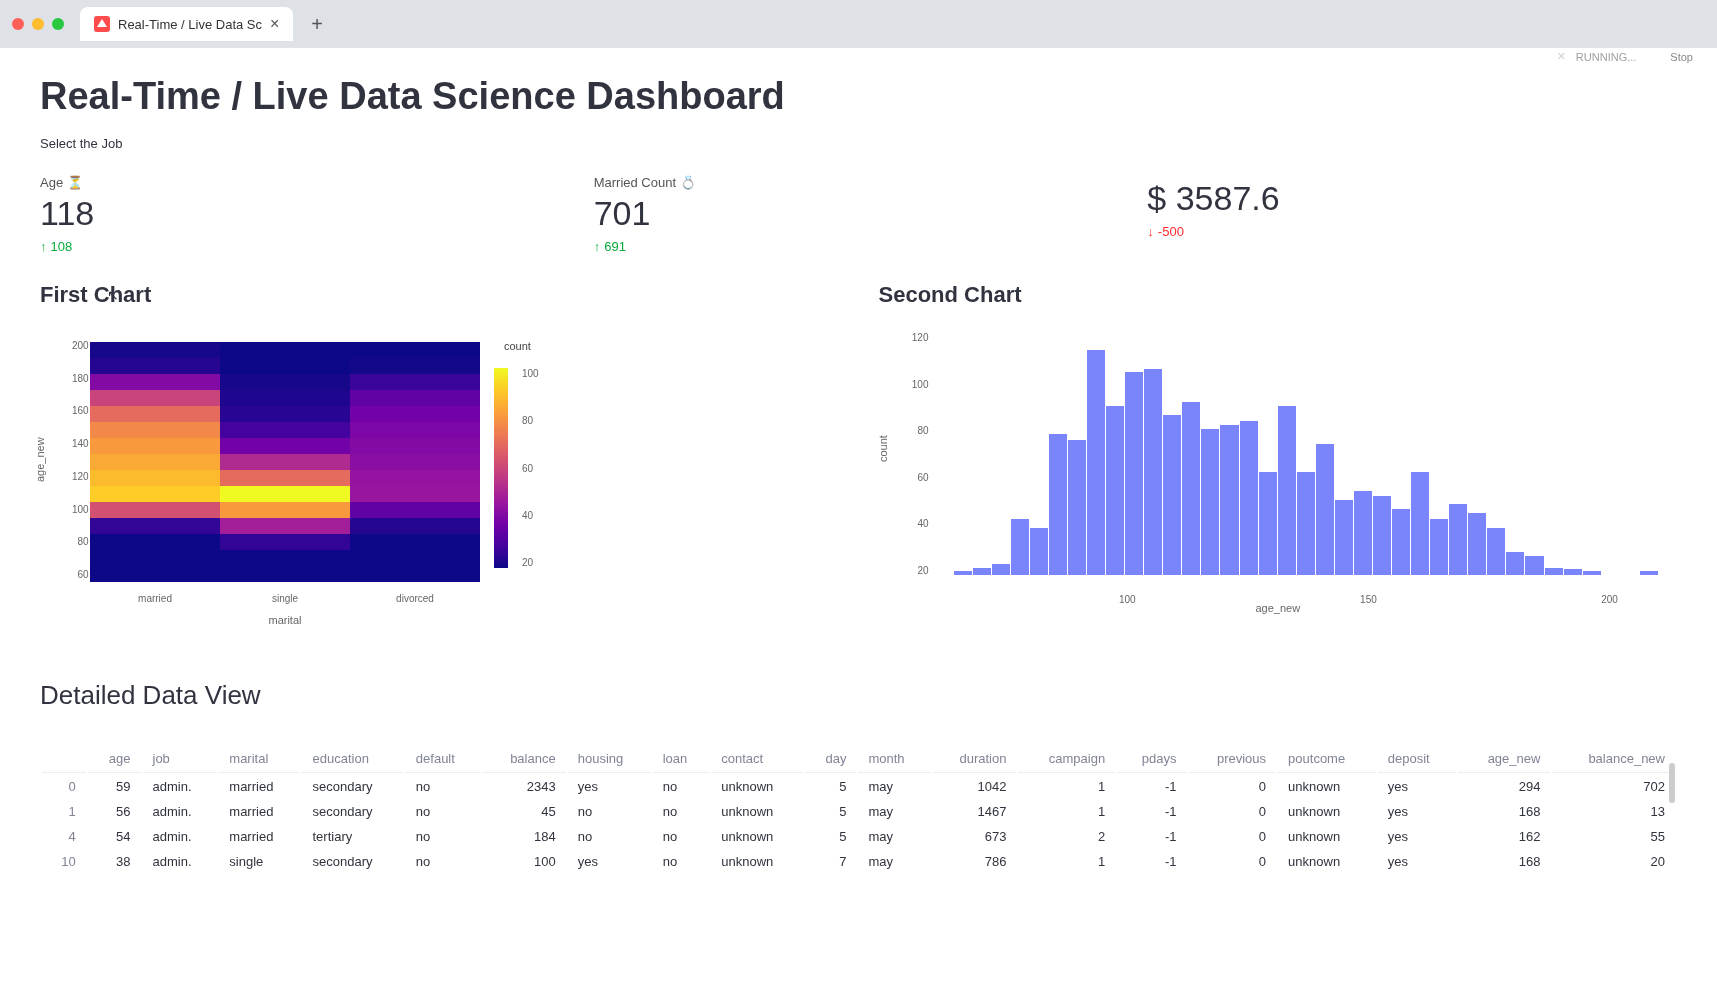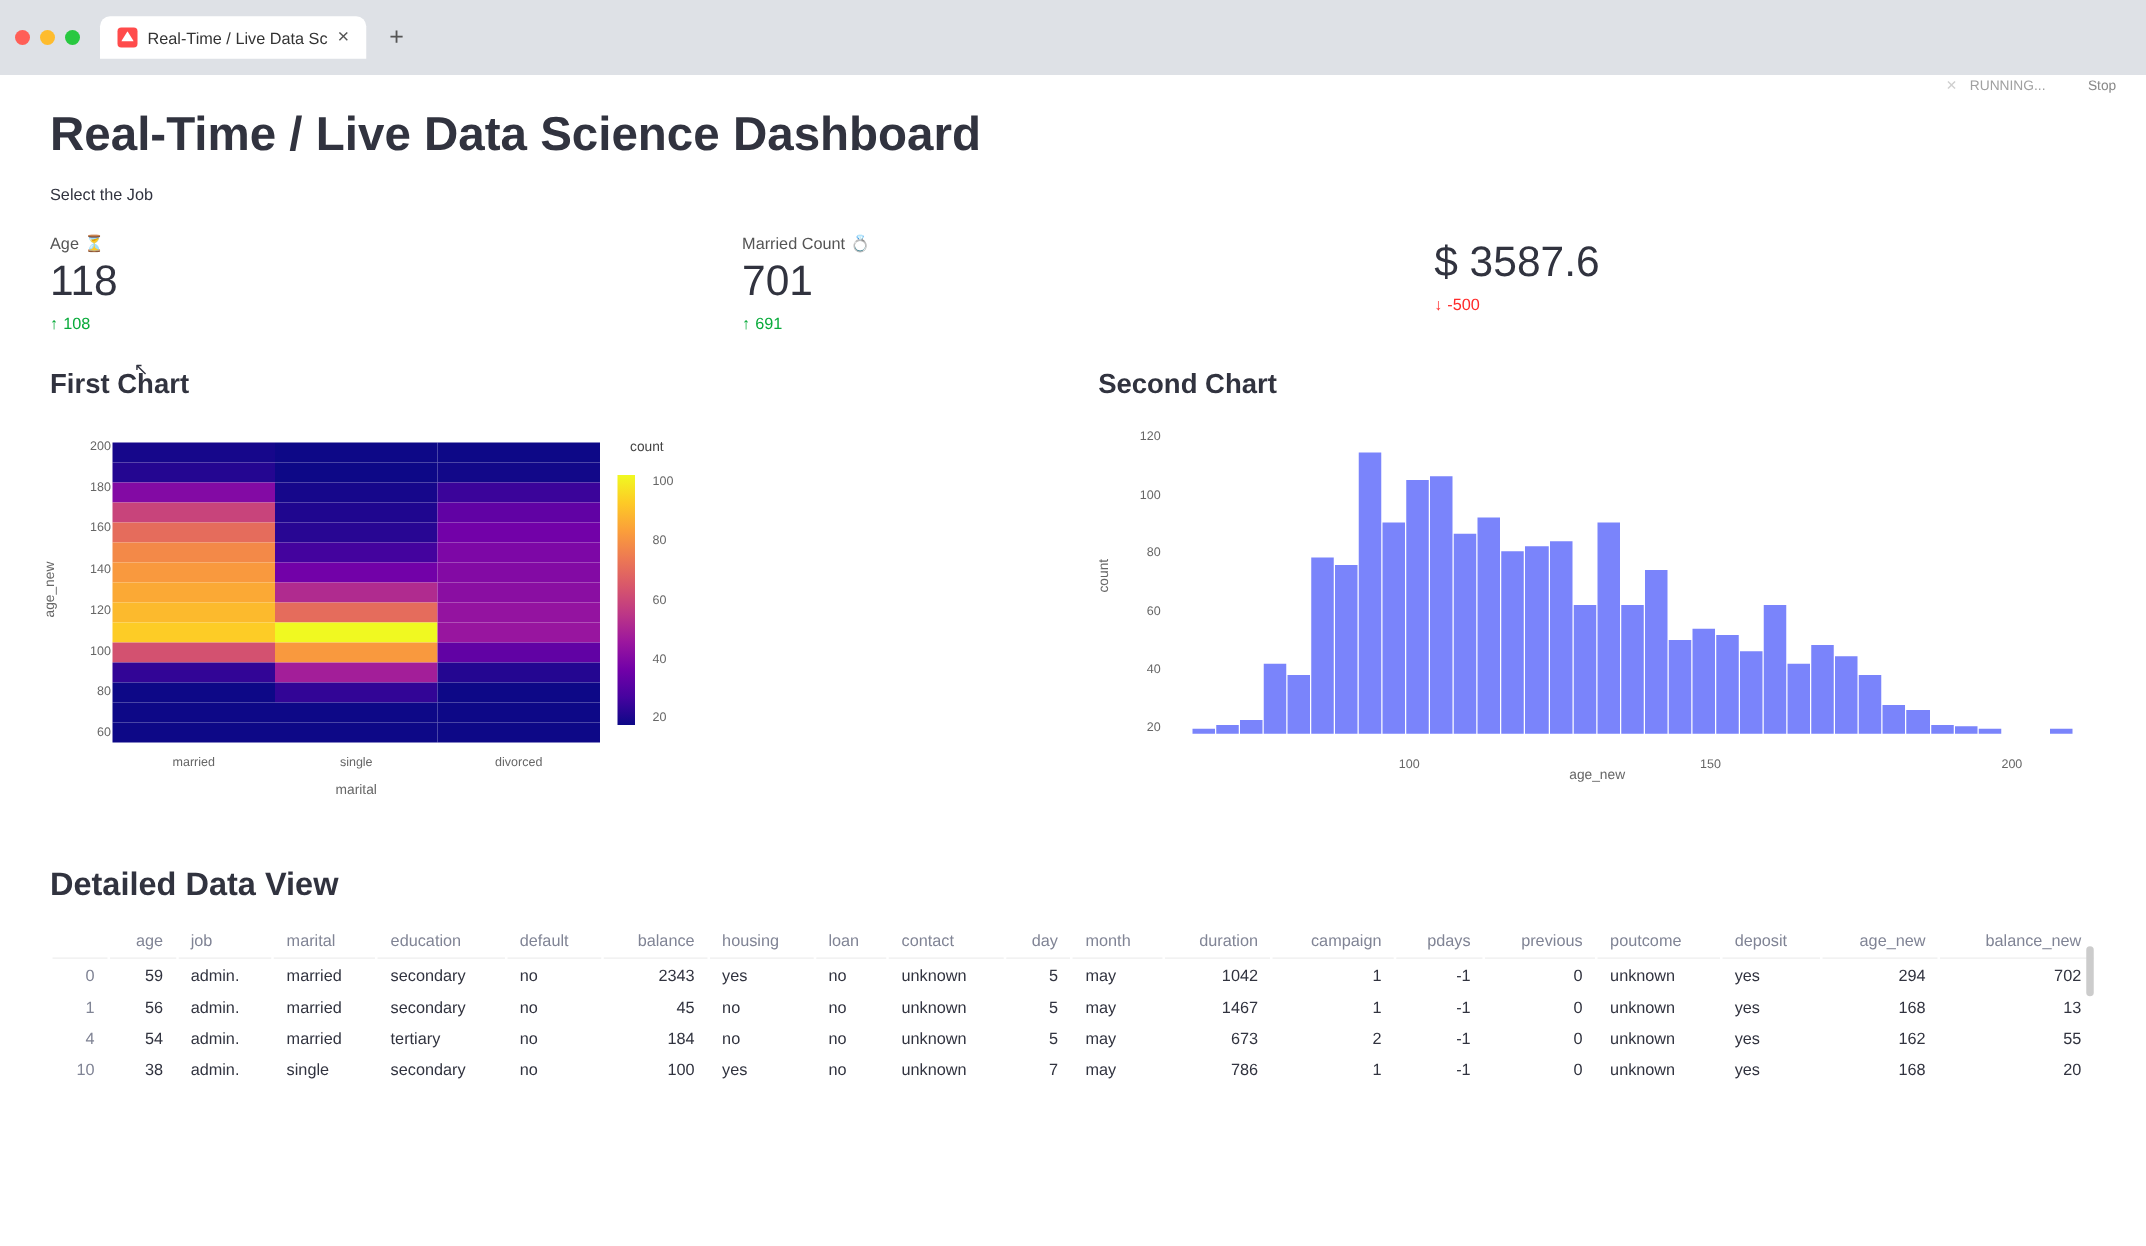--- a/index.html
+++ b/index.html
@@ -1,18 +1,18 @@
 <!DOCTYPE html>
 <html><head>
 <meta charset="utf-8">
 <style>
 * { box-sizing: border-box; margin: 0; padding: 0; }
 body { font-family: "Source Sans Pro", -apple-system, BlinkMacSystemFont, sans-serif; background: #fff; color: #31333F; overflow-x: hidden; }
 
-.browser-chrome { background: #dee1e6; height: 60px; display: flex; align-items: center; padding: 0 12px; gap: 8px; }
+.browser-chrome { background: #dee1e6; height: 48px; display: flex; align-items: center; padding: 0 12px; gap: 8px; }
 .traffic-lights { display: flex; gap: 8px; margin-right: 8px; }
 .dot { width: 12px; height: 12px; border-radius: 50%; }
 .dot.red { background: #ff5f57; }
 .dot.yellow { background: #febc2e; }
 .dot.green { background: #28c840; }
 .tab { background: #fff; border-radius: 8px 8px 0 0; padding: 8px 14px; display: flex; align-items: center; gap: 8px; font-size: 13px; color: #333; }
 .tab-favicon { width: 16px; height: 16px; background: #ff4b4b; border-radius: 3px; display:inline-flex; align-items:center; justify-content:center; }
 .tab-favicon svg { width:10px; height:10px; fill:#fff; }
 .tab-close { font-size: 16px; color: #555; cursor: pointer; }
 .new-tab { font-size: 20px; color: #555; margin-left: 10px; cursor: pointer; }
@@ -57,21 +57,21 @@
 
 
 .histo-wrapper { position:relative; height:280px; padding-left:56px; padding-bottom:36px; }
 .histo-ylabel { position:absolute; left:4px; top:50%; transform:rotate(-90deg) translateX(16px); transform-origin:left; font-size:11px; color:#666; }
 .histo-yticks { position:absolute; left:30px; top:0; height:244px; display:flex; flex-direction:column-reverse; justify-content:space-between; font-size:10px; color:#666; text-align:right; width:20px; }
 .histo-bars { display:flex; align-items:flex-end; height:244px; gap:1px; border-bottom:1px solid rgba(0,0,0,0); }
 .histo-bars div { background:#636efa; opacity:.85; flex:1; }
 .histo-xticks { position:absolute; left:56px; right:0; bottom:18px; display:flex; justify-content:space-between; font-size:10px; color:#666; }
 .histo-xlabel { position:absolute; left:0; right:0; bottom:-2px; text-align:center; font-size:11px; color:#666; }
 
-h2.section { font-size:26px; font-weight:700; margin-top:48px; margin-bottom:14px; }
+h2.section { font-size:26px; font-weight:400; margin-top:48px; margin-bottom:32px; }
 
 .data-table { font-size:13px; width:100%; }
 .data-table th { text-align:right; font-weight:400; color:#808495; padding:6px 10px; border-bottom:1px solid #eee; }
 .data-table td { text-align:right; padding:4px 10px; color:#31333F; }
 .data-table td.txt, .data-table th.txt { text-align:left; }
 .data-table td.idx { color:#808495; }
 
 .cursor { position:fixed; pointer-events:none; font-size:14px; z-index:9999; }
 .scrollbar { position:absolute; right:2px; width:6px; background:#ccc; border-radius:3px; }
 </style>

